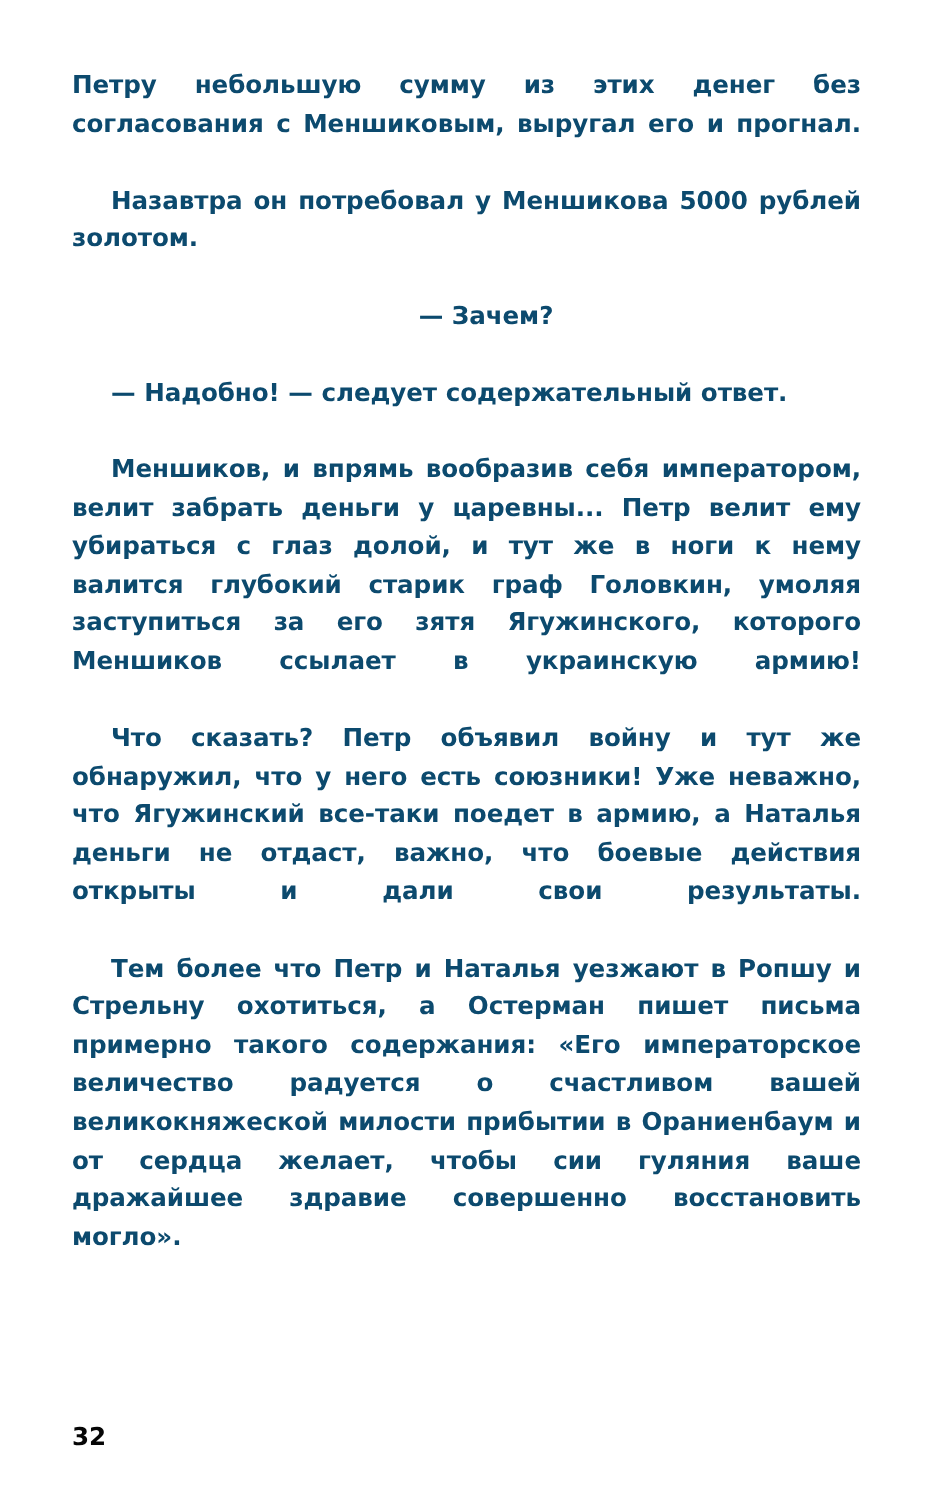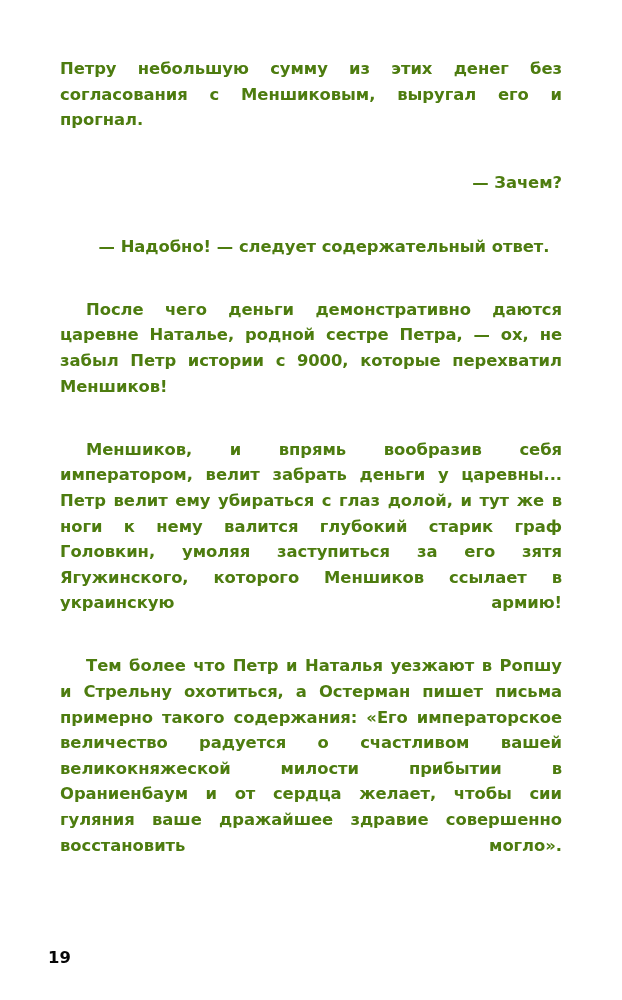--- a/index.html
+++ b/index.html
@@ -15,29 +15,29 @@
     overflow: hidden;
     font-family: "DejaVu Sans", "Liberation Sans", sans-serif;
   }
   #text-column {
     position: absolute;
     left: 48px;
     top: 44px;
     width: 526px;
   }
   .para {
-    margin: 12px;
+    margin: 0;
     padding: 0;
     text-indent: 26px;
     text-align: justify;
     text-justify: inter-word;
     font-size: 16.4px;
     line-height: 25.6px;
     font-weight: 700;
-    color: #4d7c0f;
+    color: #0c4a6e;
     letter-spacing: -0.05px;
     word-spacing: 0.1px;
     -webkit-font-smoothing: none;
   }
   .para.no-indent {
     text-indent: 0;
   }
   .para.dialogue {
     text-indent: 26px;
   }
@@ -61,30 +61,31 @@
 </head>
 <body>
 
 <div id="page">
 
   <div id="text-column">
 
     <p class="para no-indent">Петру небольшую сумму из этих денег без согласования с Меншиковым, выругал его и прогнал.</p>
 
 
+    <p class="para">Назавтра он потребовал у Меншикова 5000 рублей золотом.</p>
 
-    <p class="para dialogue" style="text-align: right;">— Зачем?</p>
+    <p class="para dialogue" style="text-align: center;">— Зачем?</p>
 
-    <p class="para dialogue" style="text-align: center;">— Надобно! — следует содержательный ответ.</p>
+    <p class="para dialogue" style="text-align: left;">— Надобно! — следует содержательный ответ.</p>
 
-    <p class="para">После чего деньги демонстративно даются царевне Наталье, родной сестре Петра, — ох, не забыл Петр истории с 9000, которые перехватил Меншиков!</p>
 
     <p class="para">Меншиков, и впрямь вообразив себя императором, велит забрать деньги у царевны... Петр велит ему убираться с глаз долой, и тут же в ноги к нему валится глубокий старик граф Головкин, умоляя заступиться за его зятя Ягужинского, которого Меншиков ссылает в украинскую армию!</p>
 
+    <p class="para">Что сказать? Петр объявил войну и тут же обнаружил, что у него есть союзники! Уже неважно, что Ягужинский все-таки поедет в армию, а Наталья деньги не отдаст, важно, что боевые действия открыты и дали свои результаты.</p>
 
 
     <p class="para">Тем более что Петр и Наталья уезжают в Ропшу и Стрельну охотиться, а Остерман пишет письма примерно такого содержания: «Его императорское величество радуется о счастливом вашей великокняжеской милости прибытии в Ораниенбаум и от сердца желает, чтобы сии гуляния ваше дражайшее здравие совершенно восстановить могло».</p>
 
   </div>
 
-  <div id="page-number">19</div>
+  <div id="page-number">32</div>
 
 </div>
 
 </body></html>

